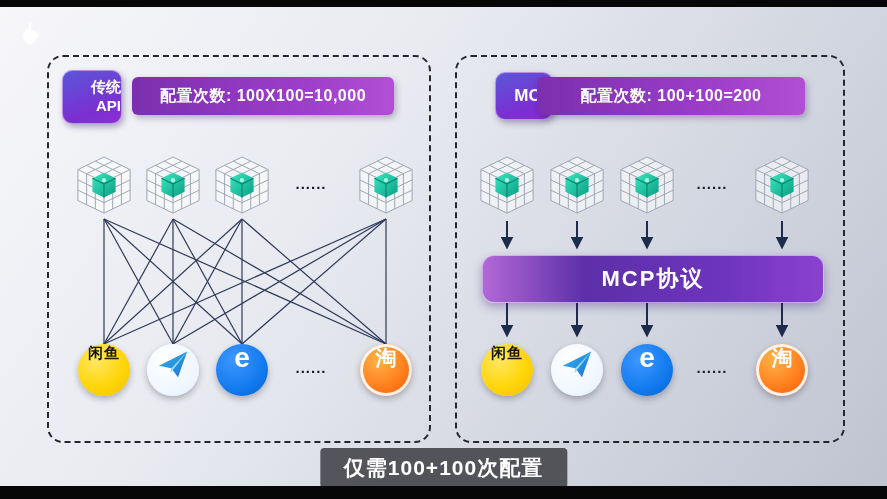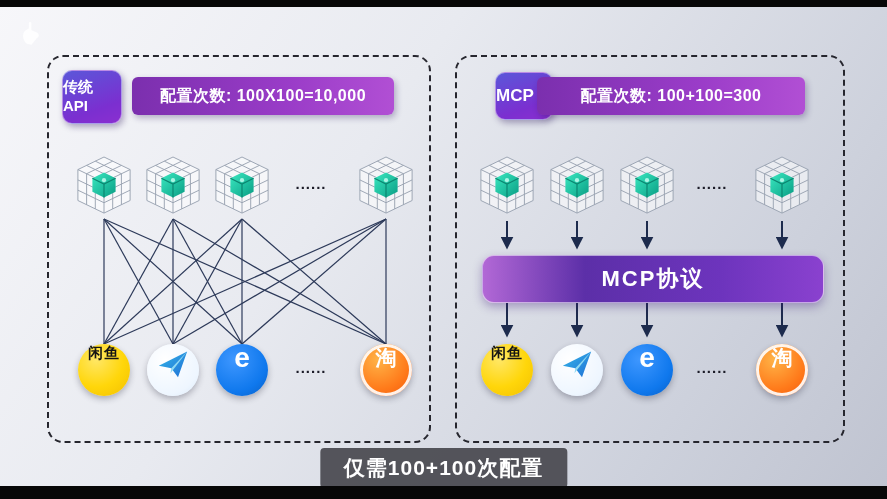--- a/index.html
+++ b/index.html
@@ -13,21 +13,21 @@
   .letterbox.bottom{bottom:0;height:13px;}
   .gesture{position:absolute;left:18px;top:20px;width:26px;height:28px;opacity:.95;}
   .panel{
     position:absolute;top:55px;height:388px;
     border:2px dashed #26262e;border-radius:16px;
     box-sizing:border-box;
   }
   .panel.left{left:47px;width:384px;}
   .panel.right{left:455px;width:390px;}
   .badge{
-    position:absolute;display:flex;flex-direction:column;align-items:flex-start;justify-content:center;
+    position:absolute;display:flex;flex-direction:column;align-items:flex-end;justify-content:center;
     color:#fff;font-weight:bold;text-align:center;
     background:linear-gradient(160deg,#5b57d9 0%,#7b2fd0 70%,#8a2fd0 100%);
     border:1px solid rgba(255,255,255,.45);
     border-radius:10px;box-shadow:2px 3px 6px rgba(40,20,90,.35);
   }
   .badge.trad{left:13px;top:13px;width:58px;height:52px;font-size:15px;line-height:1.25;}
   .badge.mcp{left:10px;top:15px;width:56px;height:46px;font-size:17px;margin-left:28px;}
   .banner{
     position:absolute;display:flex;align-items:center;justify-content:center;
     color:#fff;font-weight:bold;font-size:16px;letter-spacing:.5px;
@@ -189,21 +189,21 @@
   <span class="dots bottom" style="left:234px">......</span>
   <span class="app taobao" style="left:311px">
     <span class="app-label">淘</span>
   </span>
 </div>
 
 <div class="panel right">
 
   <div class="badge mcp">MCP</div>
 
-  <div class="banner">配置次数: 100+100=300</div>
+  <div class="banner">配置次数: 100+100=200</div>
 
   <span class="cube" style="left:21px">
       <svg viewBox="0 0 60 64" width="58" height="62">
         <use href="#cube-sym"></use>
       </svg>
     </span>
   <span class="cube" style="left:91px">
       <svg viewBox="0 0 60 64" width="58" height="62">
         <use href="#cube-sym"></use>
       </svg>

